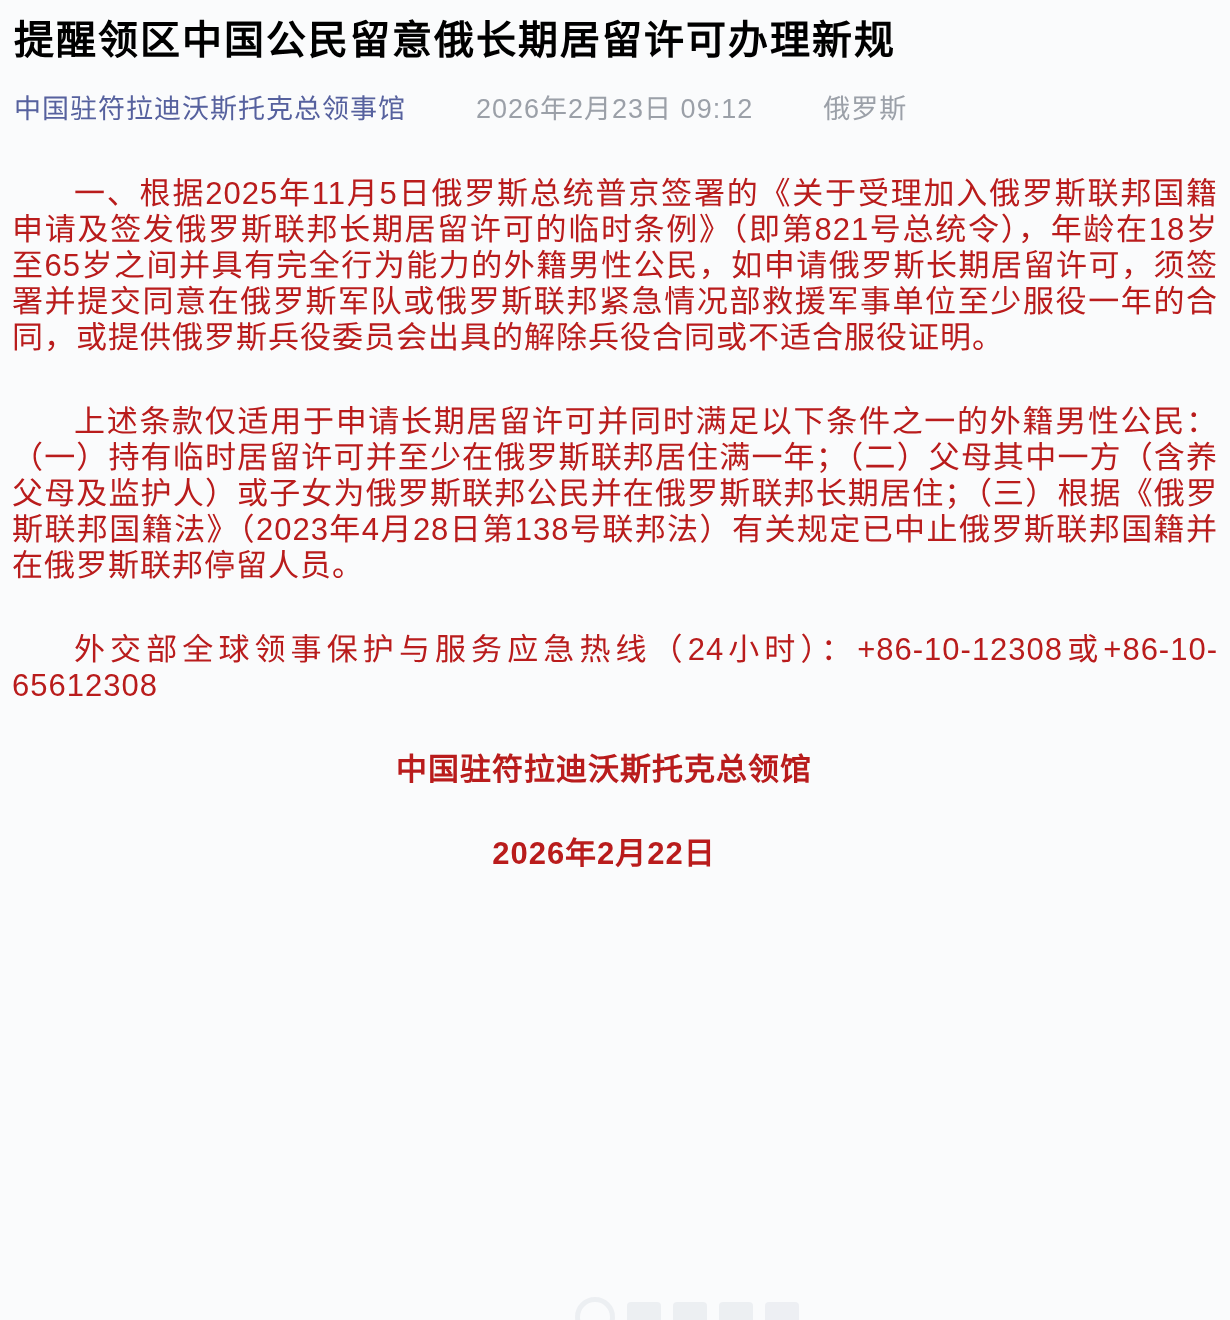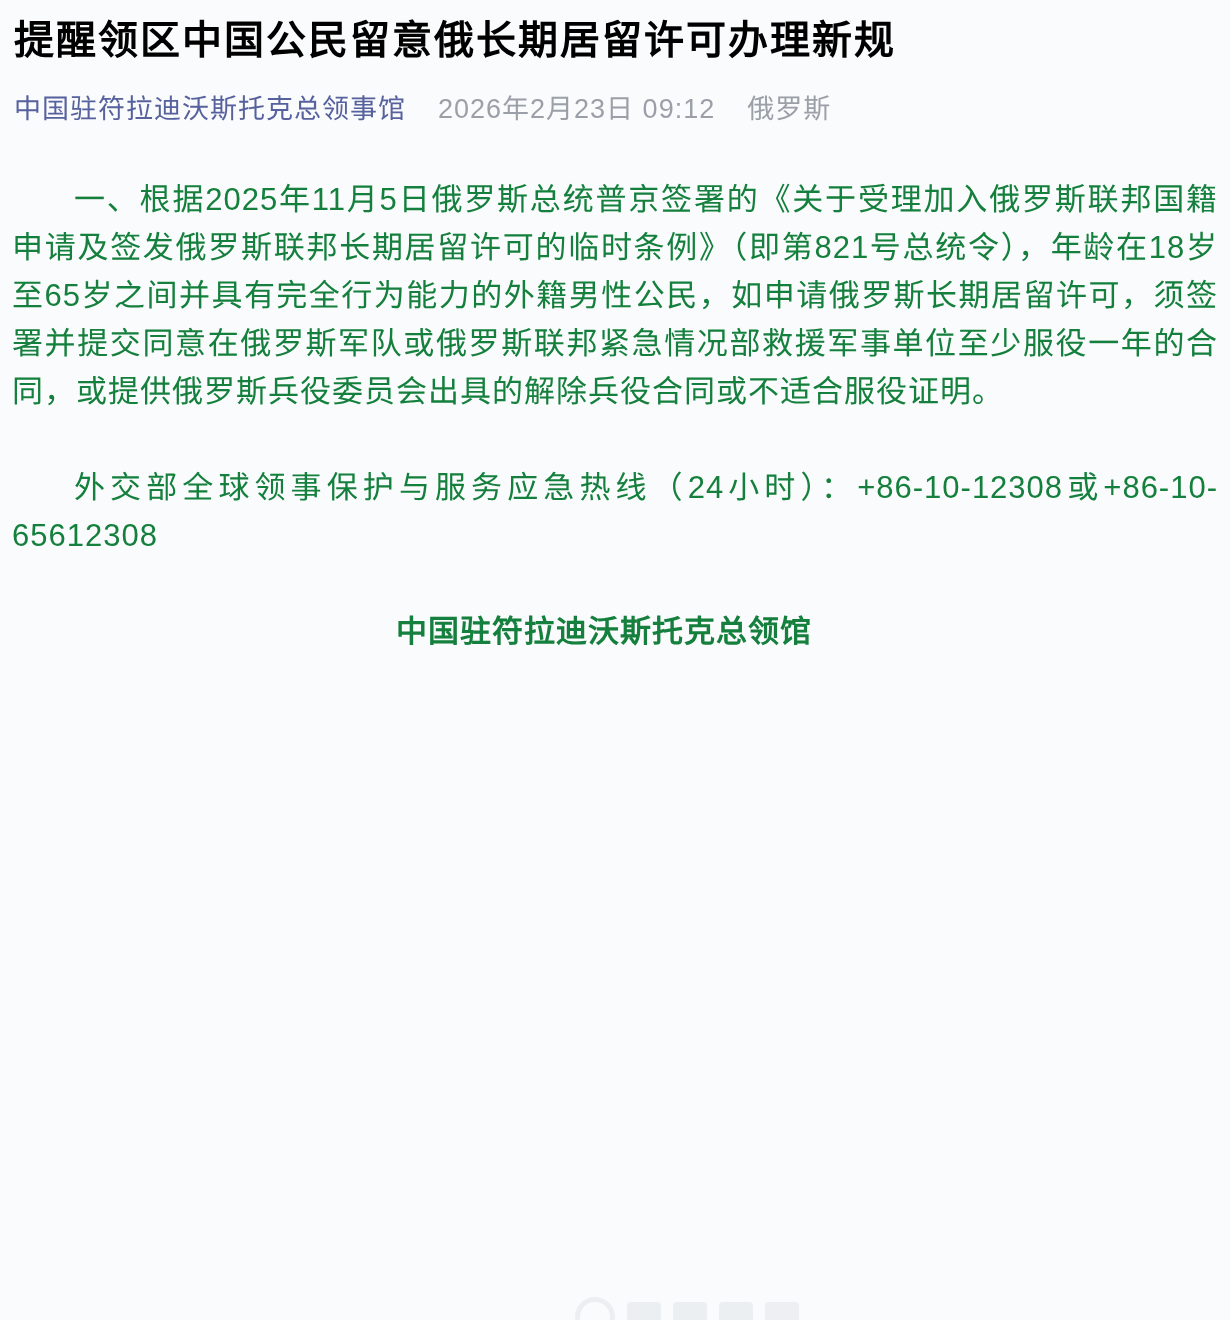--- a/index.html
+++ b/index.html
@@ -22,39 +22,40 @@
     font-size: 40px;
     line-height: 52px;
     font-weight: 700;
     color: #000000;
     letter-spacing: 2px;
   }
   .byline {
     margin: 26px 0 0 2px;
     display: flex;
     align-items: baseline;
-    gap: 32px;
+    gap: 44px;
     font-size: 27px;
     line-height: 34px;
   }
   .author-link {
     color: #56619e;
     text-decoration: none;
     letter-spacing: 1px;
     cursor: pointer;
   }
   .meta {
     color: #9ba0a8;
     letter-spacing: 1px;
+    margin-left: 26px;
   }
   .article {
     margin-top: 50px;
     font-size: 31px;
-    line-height: 48px;
-    color: #15803d;
+    line-height: 36px;
+    color: #b91c1c;
     letter-spacing: 1px;
   }
   .article p {
     margin: 0 0 48px 0;
     text-indent: 2em;
     text-align: justify;
   }
   .article p.sig-line {
     text-indent: 0;
     text-align: center;
@@ -95,27 +96,29 @@
 
   <div class="byline">
     <a class="author-link">中国驻符拉迪沃斯托克总领事馆</a>
     <span class="meta">2026年2月23日 09:12</span>
     <span class="meta">俄罗斯</span>
   </div>
 
   <div class="article">
     <p>一、根据2025年11月5日俄罗斯总统普京签署的《关于受理加入俄罗斯联邦国籍申请及签发俄罗斯联邦长期居留许可的临时条例》（即第821号总统令），年龄在18岁至65岁之间并具有完全行为能力的外籍男性公民，如申请俄罗斯长期居留许可，须签署并提交同意在俄罗斯军队或俄罗斯联邦紧急情况部救援军事单位至少服役一年的合同，或提供俄罗斯兵役委员会出具的解除兵役合同或不适合服役证明。</p>
 
+    <p>上述条款仅适用于申请长期居留许可并同时满足以下条件之一的外籍男性公民：（一）持有临时居留许可并至少在俄罗斯联邦居住满一年；（二）父母其中一方（含养父母及监护人）或子女为俄罗斯联邦公民并在俄罗斯联邦长期居住；（三）根据《俄罗斯联邦国籍法》（2023年4月28日第138号联邦法）有关规定已中止俄罗斯联邦国籍并在俄罗斯联邦停留人员。</p>
 
 
 
     <p>外交部全球领事保护与服务应急热线（24小时）：+86-10-12308或+86-10-65612308</p>
 
     <p class="sig-line">中国驻符拉迪沃斯托克总领馆</p>
 
+    <p class="sig-line">2026年2月22日</p>
   </div>
 
 </div>
 
 <div class="watermark">
   <span class="wm-circle"></span>
   <span class="wm-block"></span>
   <span class="wm-block"></span>
   <span class="wm-block"></span>
   <span class="wm-block"></span>

